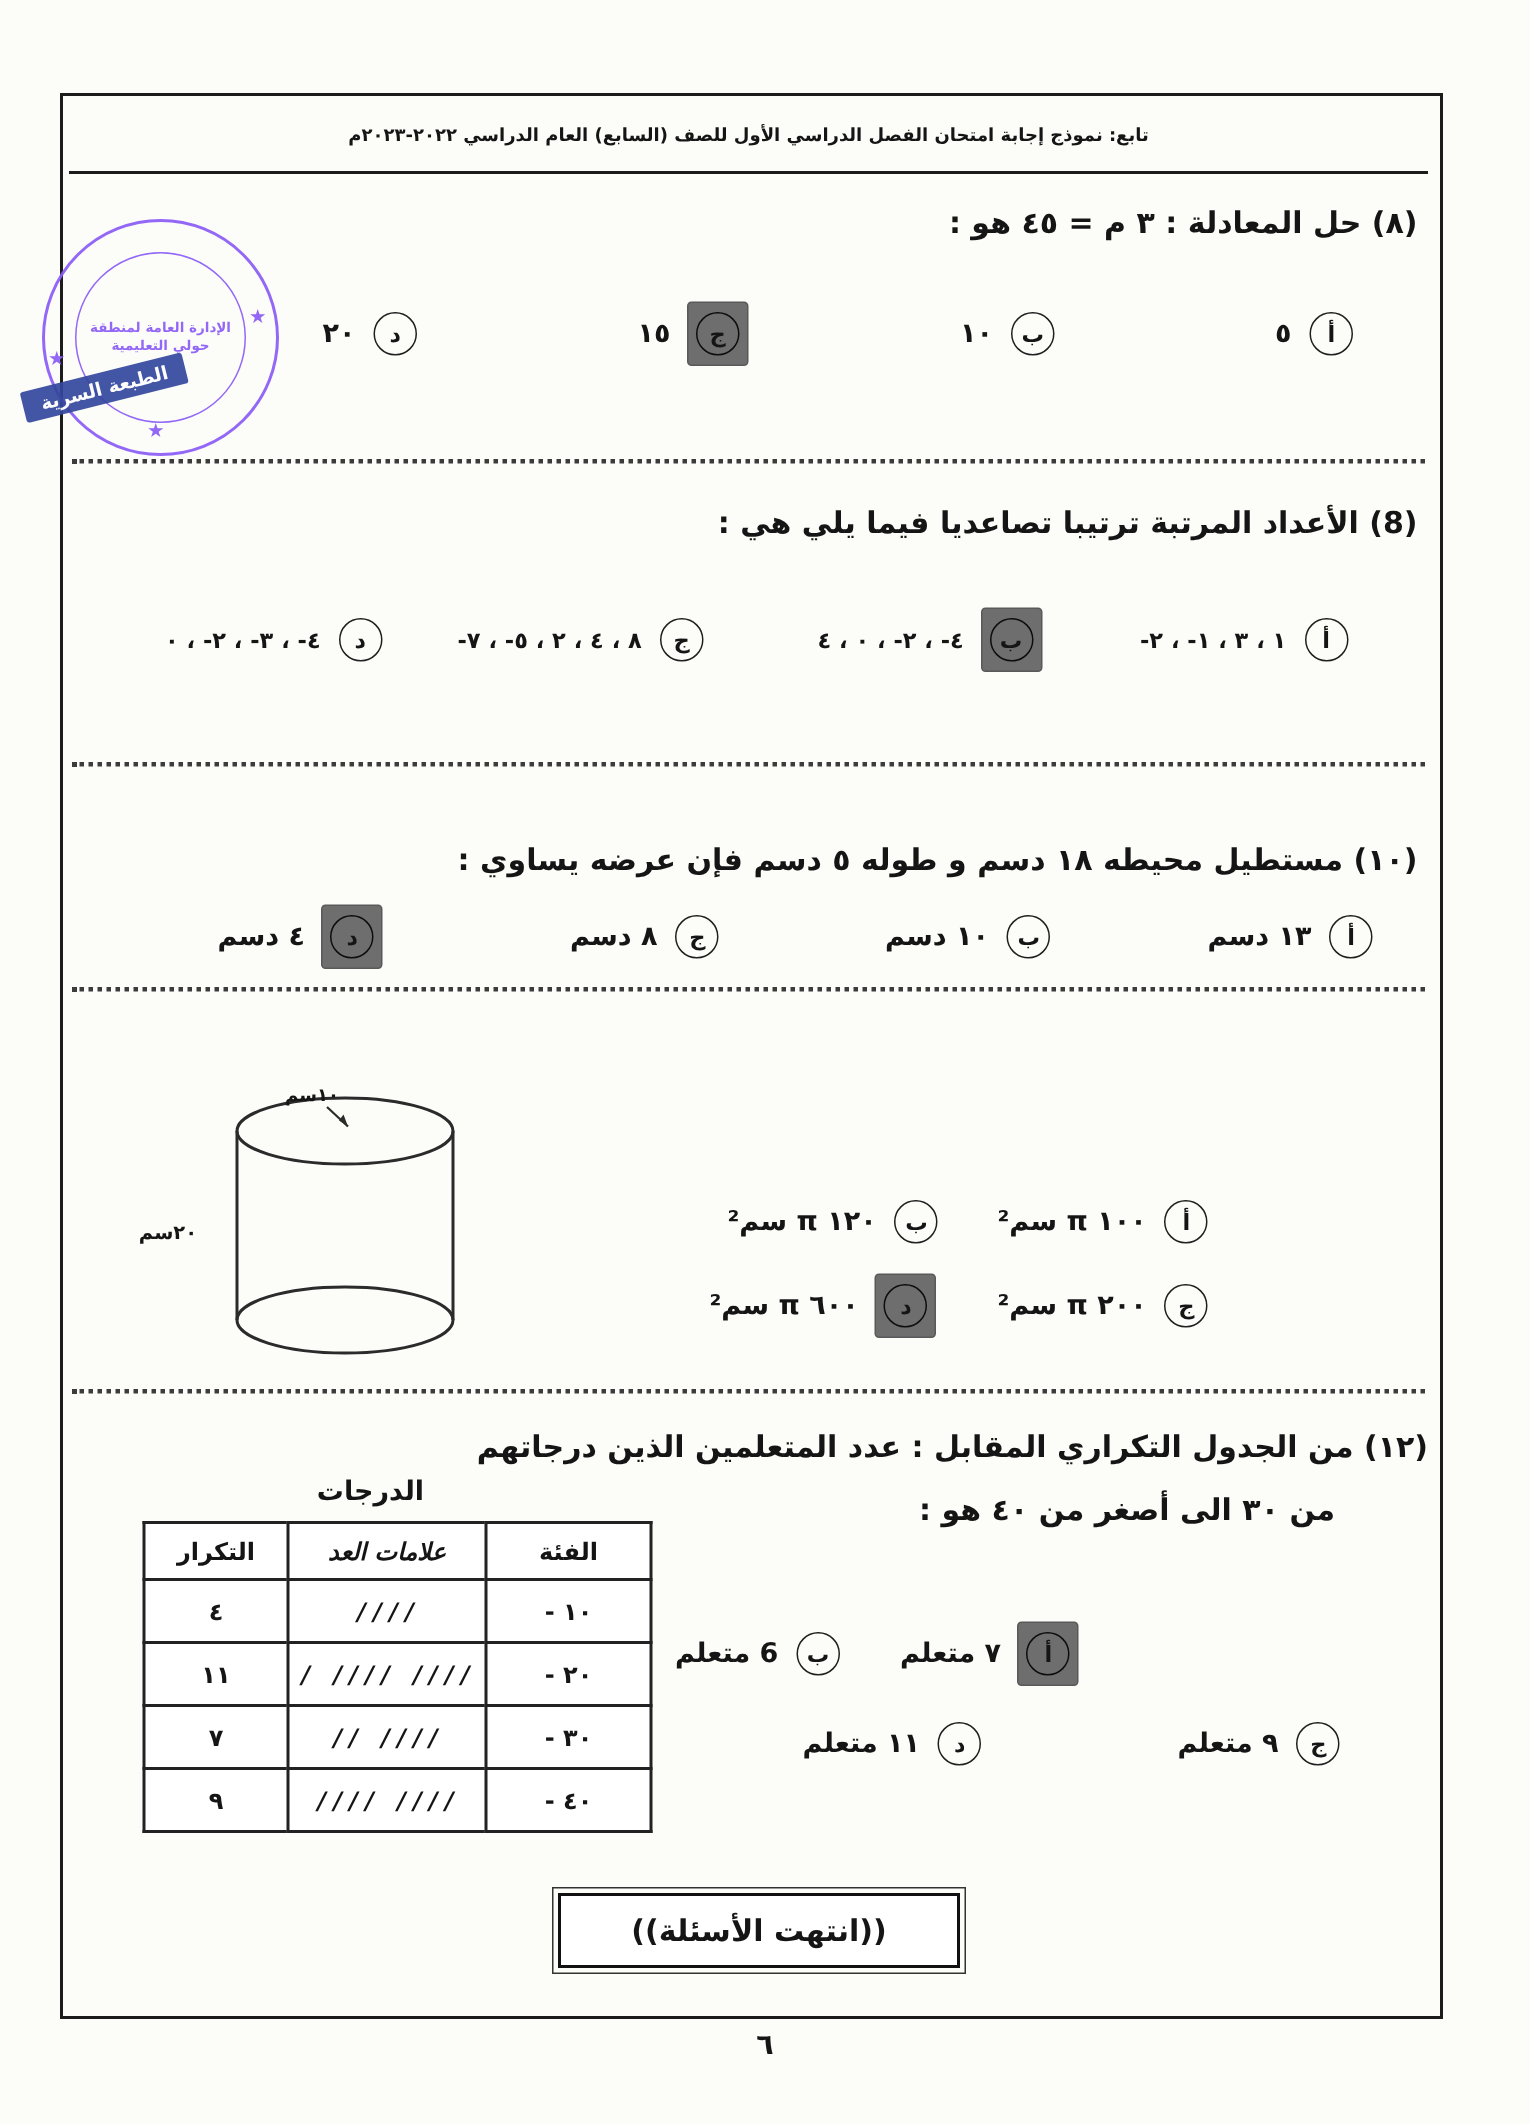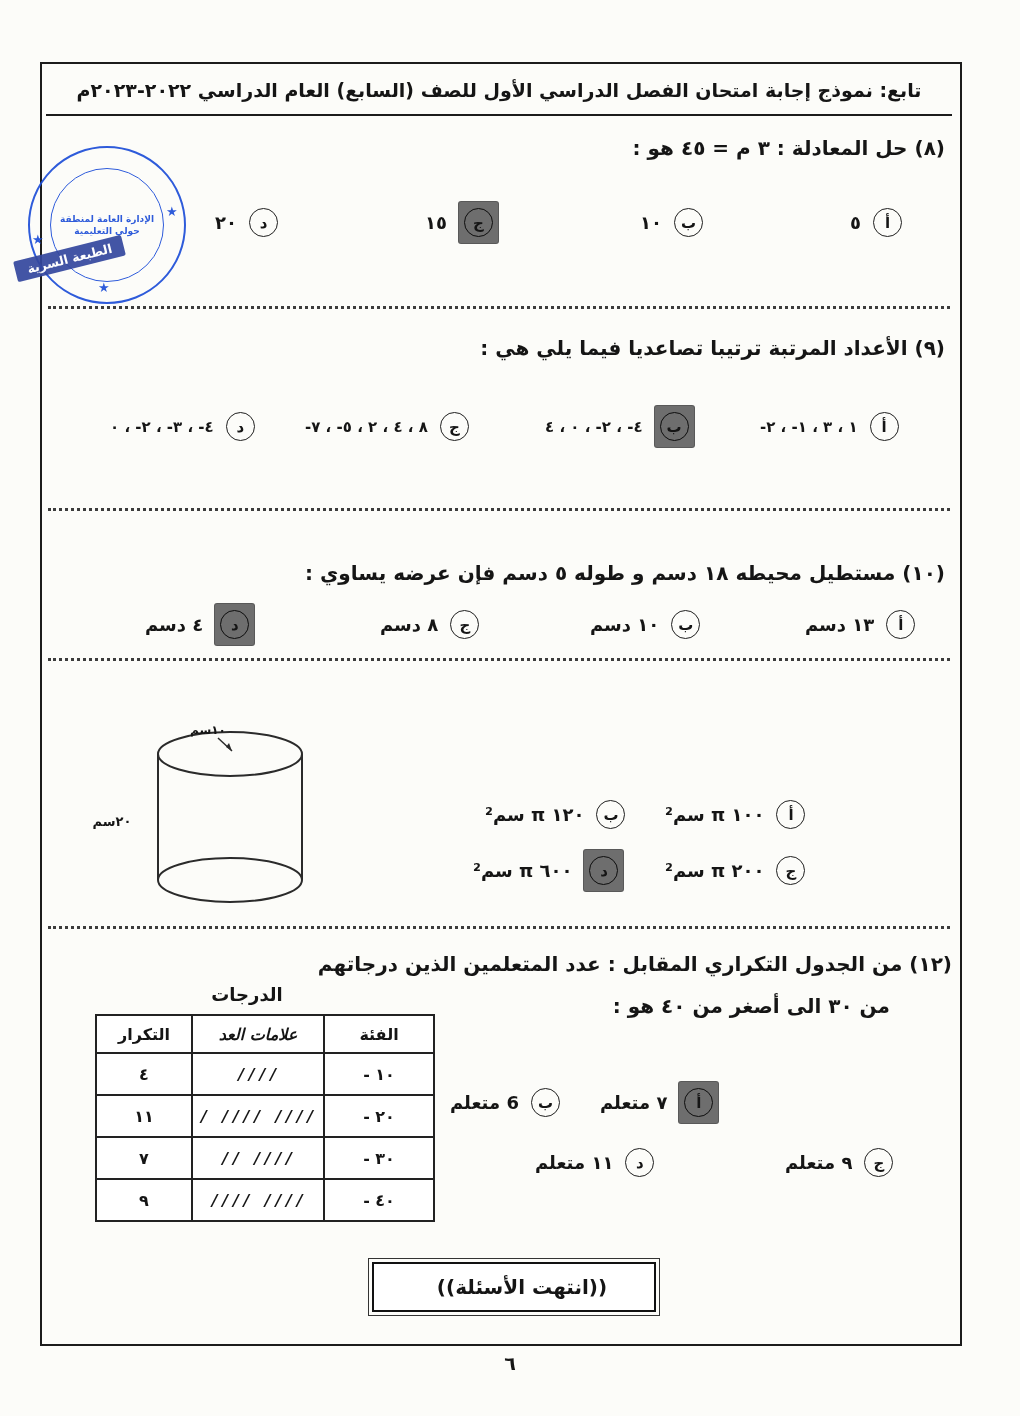--- a/index.html
+++ b/index.html
@@ -1,42 +1,42 @@
 <!DOCTYPE html>
 <html lang="ar" dir="rtl"><head>
 <meta charset="utf-8">
 <style>
   html,body{margin:0;padding:0;background:#e8e8e8;}
   .page{position:relative;width:1020px;height:1416px;background:#fcfcf9;font-family:"DejaVu Sans","DejaVu Serif",sans-serif;color:#151515;overflow:hidden;direction:rtl;margin:0 auto;}
   .frame{position:absolute;left:40px;top:62px;width:918px;height:1280px;border:2.5px solid #1c1c1c;}
-  .header{position:absolute;left:46px;top:66px;width:906px;height:48px;display:flex;align-items:center;justify-content:center;font-weight:bold;font-size:19px;border-bottom:2.5px solid #1c1c1c;}
+  .header{position:absolute;left:46px;top:66px;width:906px;height:48px;display:flex;align-items:center;justify-content:center;font-weight:bold;font-size:12px;border-bottom:2.5px solid #1c1c1c;}
   .qtext{position:absolute;font-weight:bold;font-size:20px;white-space:nowrap;}
   .opt{position:absolute;display:flex;align-items:center;gap:12px;font-weight:bold;}
   .letter{flex:0 0 auto;display:inline-flex;width:27px;height:27px;border:1.7px solid #1f1f1f;border-radius:50%;align-items:center;justify-content:center;font-size:15px;font-weight:bold;}
   .hlbox{flex:0 0 auto;display:inline-flex;background:#6e6e6e;padding:6px 5px;border-radius:2px;box-shadow:0 0 0 1px #595959;}
   .hlbox .letter{border-color:#0d0d0d;}
   .optval{font-size:18px;font-weight:bold;white-space:nowrap;}
   .seq .optval{font-size:15px;}
   .dotsep{position:absolute;left:48px;width:902px;height:0;border-top:3px dotted #3c3c3c;}
-  .stamp{position:absolute;left:28px;top:146px;width:158px;height:158px;color:#1d4ed8;opacity:.92;}
+  .stamp{position:absolute;left:28px;top:146px;width:158px;height:158px;color:#8b5cf6;opacity:.92;}
   .stamp .c1{position:absolute;inset:0;border:2.2px solid currentColor;border-radius:50%;}
   .stamp .c2{position:absolute;inset:22px;border:1.6px solid currentColor;border-radius:50%;}
   .stamp .ctext{position:absolute;inset:32px;display:flex;align-items:center;justify-content:center;text-align:center;font-size:9px;font-weight:bold;line-height:1.35;}
   .stamp .star{position:absolute;font-size:13px;}
   .banner{position:absolute;left:14px;top:248px;transform:rotate(-14deg);background:#34479e;color:#fff;font-size:12.5px;font-weight:bold;padding:3px 12px;border-radius:2px;opacity:.92;white-space:nowrap;}
   .table-title{position:absolute;left:147px;top:984px;width:200px;text-align:center;font-weight:bold;font-size:18px;}
   .freq-table{position:absolute;left:95px;top:1014px;border-collapse:collapse;direction:rtl;background:#fff;}
   .freq-table th,.freq-table td{border:2px solid #222;font-weight:bold;text-align:center;font-size:16px;padding:0 6px;}
   .freq-table th{height:36px;}
   .freq-table td{height:40px;}
   .col-class{width:96px;}
   .col-tally{width:118px;font-style:italic;}
   .col-freq{width:82px;}
   .tally{font-family:"DejaVu Sans Mono",monospace;font-style:italic;letter-spacing:1px;font-size:15px;}
-  .endbox{position:absolute;left:372px;top:1262px;width:264px;height:46px;border:2.5px solid #111;outline:1.5px solid #333;outline-offset:3px;display:flex;align-items:center;justify-content:center;font-weight:bold;font-size:20px;background:#fff;padding-left:16px;}
+  .endbox{position:absolute;left:372px;top:1262px;width:264px;height:46px;border:2.5px solid #111;outline:1.5px solid #333;outline-offset:3px;display:flex;align-items:center;justify-content:center;font-weight:bold;font-size:20px;background:#fff;}
   .pagenum{position:absolute;left:0;top:1352px;width:100%;text-align:center;font-weight:bold;font-size:19px;}
 </style>
 </head>
 <body>
 
 <div class="page">
 
   <div class="frame"></div>
   <div class="header">تابع: نموذج إجابة امتحان الفصل الدراسي الأول للصف (السابع) العام الدراسي ٢٠٢٢-٢٠٢٣م</div>
 
@@ -65,21 +65,21 @@
       </span>
     <span class="optval">١٥</span>
   </div>
   <div class="opt" style="top:208px;left:215px;">
     <span class="letter">د</span>
     <span class="optval">٢٠</span>
   </div>
 
   <div class="dotsep" style="top:306px;"></div>
 
-  <div class="qtext" style="top:336px;right:75px;">(٩) الأعداد المرتبة ترتيبا تصاعديا فيما يلي هي :</div>
+  <div class="qtext" style="top:336px;right:75px;">(8) الأعداد المرتبة ترتيبا تصاعديا فيما يلي هي :</div>
   <div class="opt seq" style="top:412px;left:760px;">
     <span class="letter">أ</span>
     <span class="optval">١ ، ٣ ، ١- ، ٢-</span>
   </div>
   <div class="opt seq" style="top:406px;left:545px;">
     <span class="hlbox">
         <span class="letter">ب</span>
       </span>
     <span class="optval">٤- ، ٢- ، ٠ ، ٤</span>
   </div>

